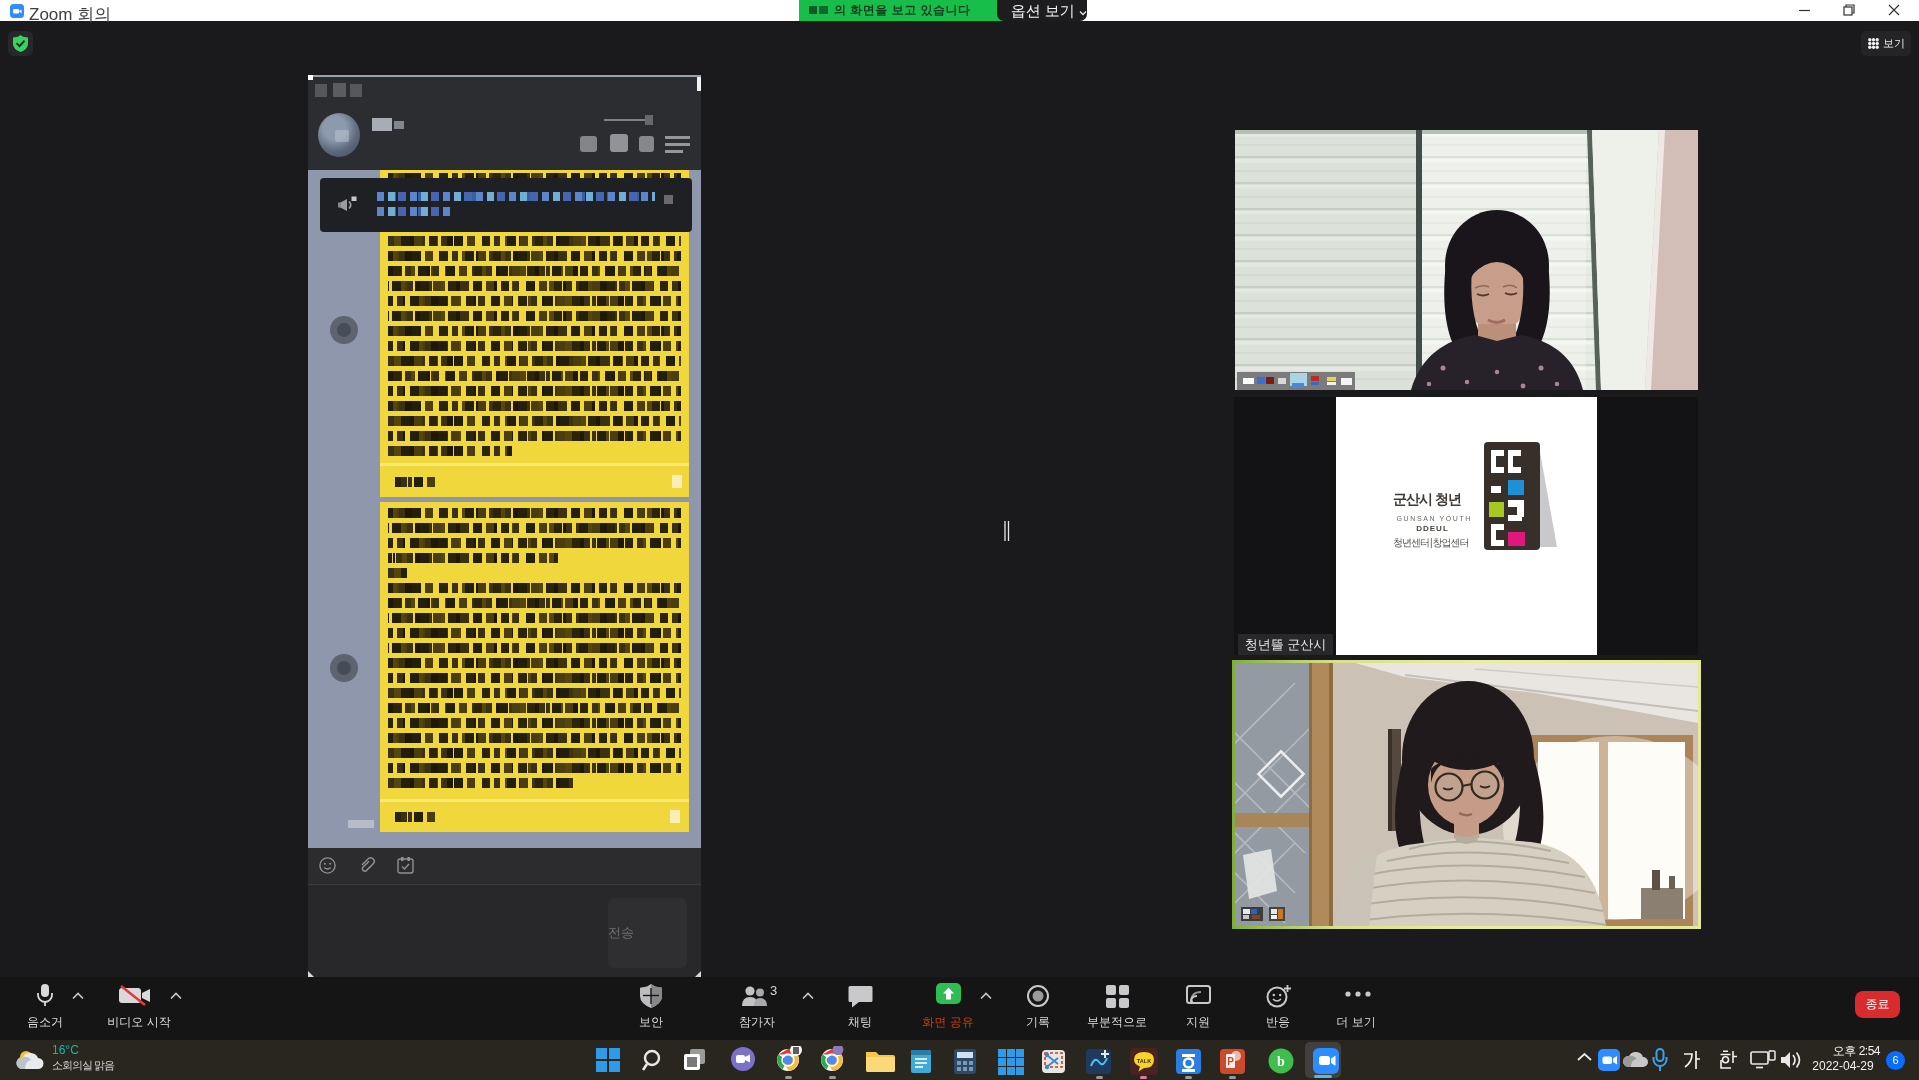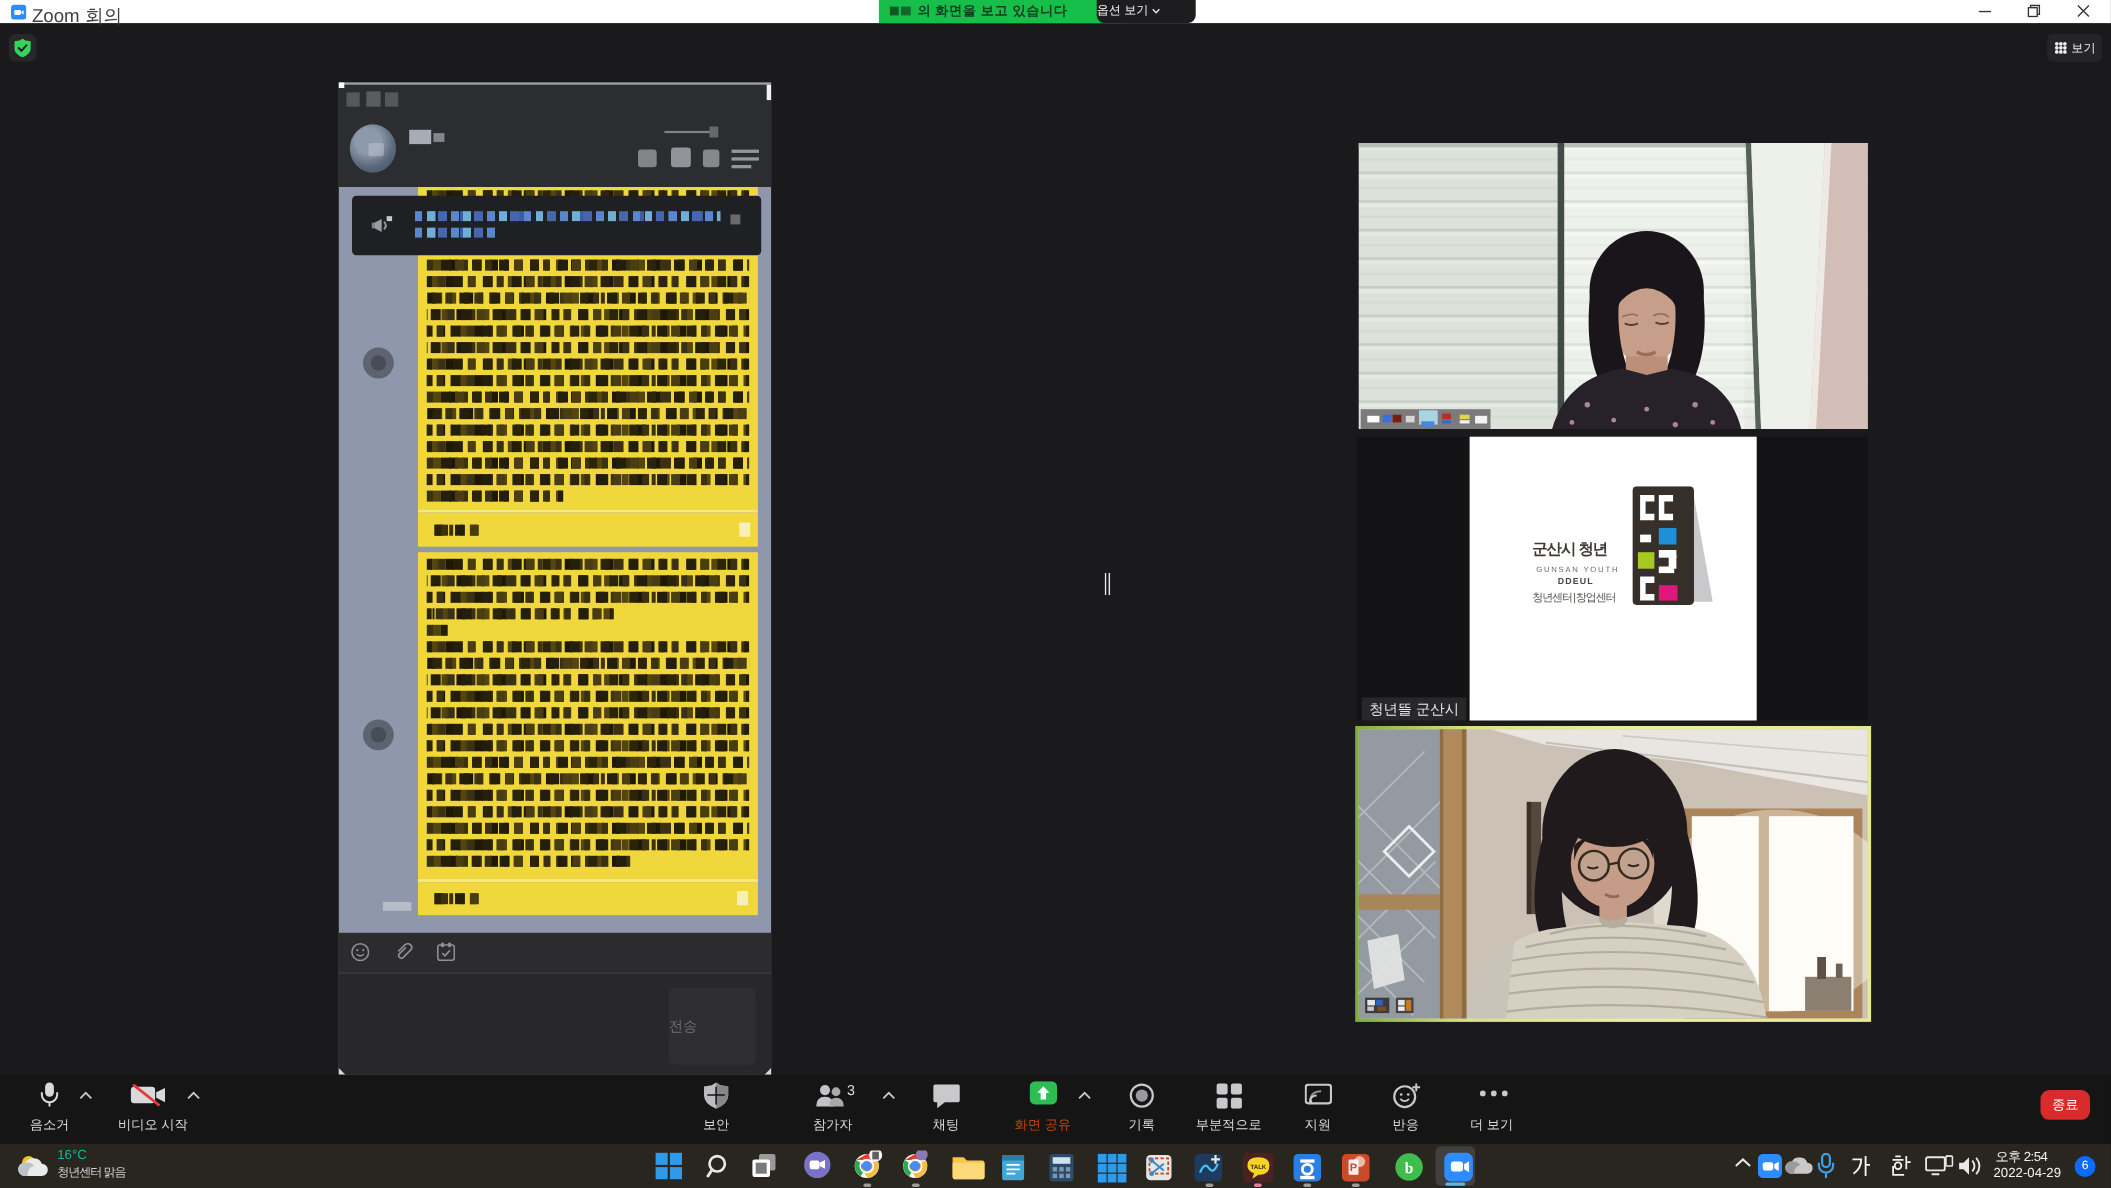--- a/index.html
+++ b/index.html
@@ -1,21 +1,21 @@
 <!DOCTYPE html>
 <html><head><meta charset="utf-8"><style>
 *{margin:0;padding:0;box-sizing:border-box}
 html,body{width:1919px;height:1080px;overflow:hidden;background:#1a1a1c;font-family:"Liberation Sans",sans-serif}
 .abs{position:absolute}
 #stage{position:relative;width:1919px;height:1080px}
 
 #titlebar{left:0;top:0;width:1919px;height:21px;background:#fff}
 #tb-title{left:29px;top:3px;font-size:17px;color:#404040}
 #banner{left:799px;top:0;width:222px;height:21px;background:#17bf4a;color:#123c20;font-size:12px;font-weight:bold;letter-spacing:.5px;line-height:21px;overflow:hidden}
-#optpill{left:997px;top:0;width:90px;height:21px;background:#1d1d1f;border-radius:0 0 7px 7px;color:#f2f2f2;font-size:11px;line-height:21px;text-align:left}
+#optpill{left:997px;top:0;width:90px;height:21px;background:#1d1d1f;border-radius:0 0 7px 7px;color:#f2f2f2;font-size:15px;line-height:21px;text-align:right}
 
 #main{left:0;top:21px;width:1919px;height:956px;background:#1a1a1c}
 #shieldbox{left:8px;top:31px;width:25px;height:25px;background:#28282a;border-radius:6px}
 #viewbtn{left:1861px;top:31px;width:50px;height:25px;background:#242426;border-radius:5px;color:#ececec;font-size:11px}
 
 #chatwin{left:308px;top:75px;width:393px;height:902px;background:#8e97ab}
 .pixline{height:10px;margin:5px 8px 0 8px;background-image:
  repeating-linear-gradient(90deg,#3a3014 0 6px,rgba(0,0,0,0) 6px 13px,#241f0a 13px 22px,rgba(0,0,0,0) 22px 26px,#4a3d12 26px 34px,rgba(0,0,0,0) 34px 41px,#2c2408 41px 49px,rgba(0,0,0,0) 49px 53px),
  repeating-linear-gradient(90deg,rgba(0,0,0,0) 0 6px,#55450f 6px 13px,rgba(0,0,0,0) 13px 20px,#1e1804 20px 28px,rgba(0,0,0,0) 28px 33px,#3c3110 33px 37px)}
 .pixline:nth-child(2n){background-position:19px 0,7px 0}
@@ -435,21 +435,21 @@
  <div class="tlabel" style="left:1278px">반응</div>
  <div class="tlabel" style="left:1356px">더 보기</div>
 </div>
 <div class="abs" id="taskbar">
  <svg class="abs" style="left:14px;top:7px" width="34" height="26">
         <circle cx="12" cy="10" r="6" fill="#f0c030"></circle>
         <path d="M8,22 a6,6 0 0 1 1,-12 a8,7 0 0 1 15,1 a5,5 0 0 1 0,11 z" fill="#e8eaec"></path>
         <path d="M8,22 a6,6 0 0 1 1,-12 a8,7 0 0 1 8,3 q-6,1 -6,9 z" fill="#bcc2c8"></path>
       </svg>
  <div class="abs" style="left:52px;top:3px;color:#14b8a6;font-size:12px">16°C</div>
- <div class="abs" style="left:52px;top:18px;color:#d2d2d2;font-size:11px;letter-spacing:-1px">청년센터 맑음</div>
+ <div class="abs" style="left:52px;top:18px;color:#d2d2d2;font-size:11px;letter-spacing:-1px">소회의실 맑음</div>
  
  <div class="abs" style="left:1305px;top:2px;width:36px;height:36px;background:#41403e;border-radius:5px"></div>
  <div class="abs" style="left:1314px;top:35px;width:18px;height:3px;background:#58b8e8;border-radius:2px"></div>
  <svg class="abs" style="left:586px;top:6px" width="760" height="30">
 
   <g fill="#2e9ae8">
           <rect x="10" y="2" width="11" height="11"></rect>
           <rect x="23" y="2" width="11" height="11"></rect>
           <rect x="10" y="15" width="11" height="11"></rect>
           <rect x="23" y="15" width="11" height="11"></rect>
@@ -584,17 +584,17 @@
  <svg class="abs" style="left:1750px;top:10px" width="26" height="20">
         <rect x="1" y="2" width="17" height="12" rx="1.5" fill="none" stroke="#e8e8e8" stroke-width="1.7"></rect>
         <line x1="6" y1="17.5" x2="13" y2="17.5" stroke="#e8e8e8" stroke-width="1.7"></line>
         <rect x="19" y="1" width="6" height="9" rx="1" fill="none" stroke="#e8e8e8" stroke-width="1.5"></rect>
         <line x1="20.5" y1="1" x2="20.5" y2="-2" stroke="#e8e8e8" stroke-width="1.3"></line>
       </svg>
  <svg class="abs" style="left:1780px;top:10px" width="24" height="20">
         <path d="M1,7 h4 l5,-5 v16 l-5,-5 h-4 z" fill="#e8e8e8"></path>
         <path d="M13,5 q4,5 0,10 M16.5,2.5 q6,7.5 0,15" stroke="#e8e8e8" stroke-width="1.7" fill="none"></path>
       </svg>
- <div class="abs" style="left:1814px;top:3px;width:66px;color:#f2f2f2;font-size:12px;letter-spacing:-.5px">오후 2:54</div>
+ <div class="abs" style="left:1814px;top:3px;width:66px;text-align:right;color:#f2f2f2;font-size:12px;letter-spacing:-.5px">오후 2:54</div>
  <div class="abs" style="left:1806px;top:19px;width:74px;text-align:center;color:#f2f2f2;font-size:12px">2022-04-29</div>
  <div class="abs" style="left:1886px;top:11px;width:19px;height:19px;border-radius:50%;background:#0a6cff;color:#fff;font-size:11px;text-align:center;line-height:19px">6</div>
 </div>
 </div>
 
 </body></html>

